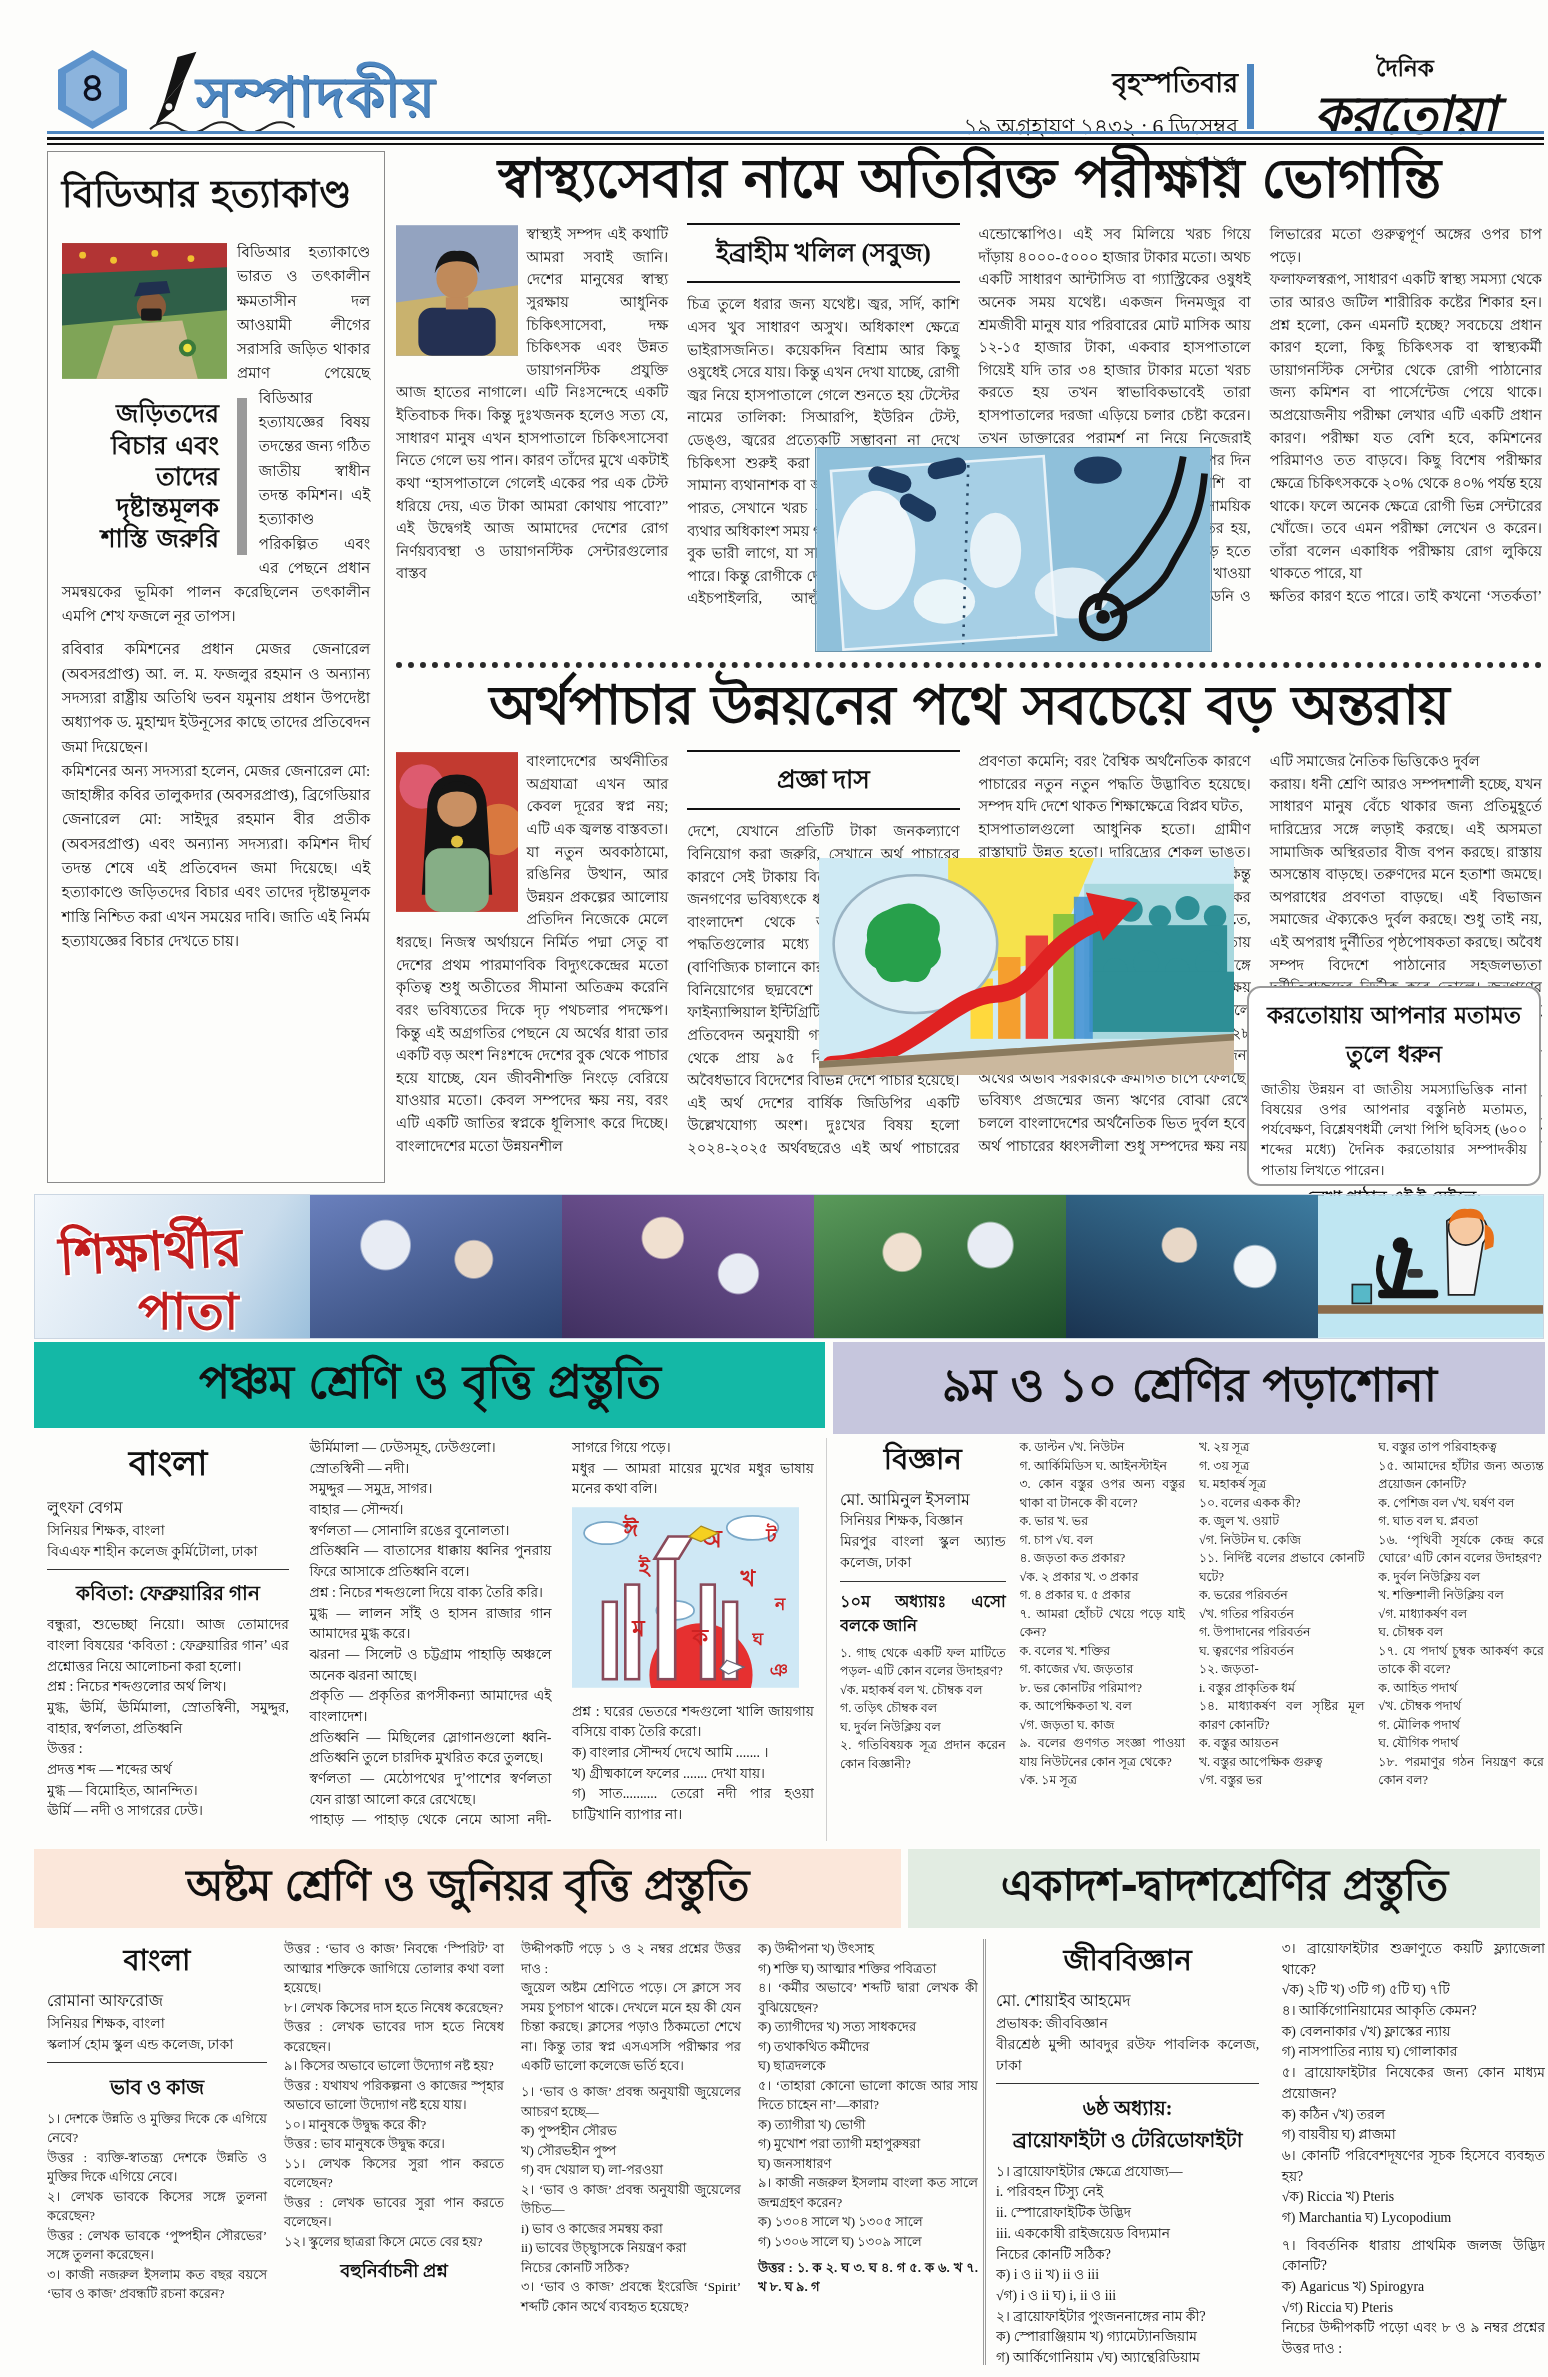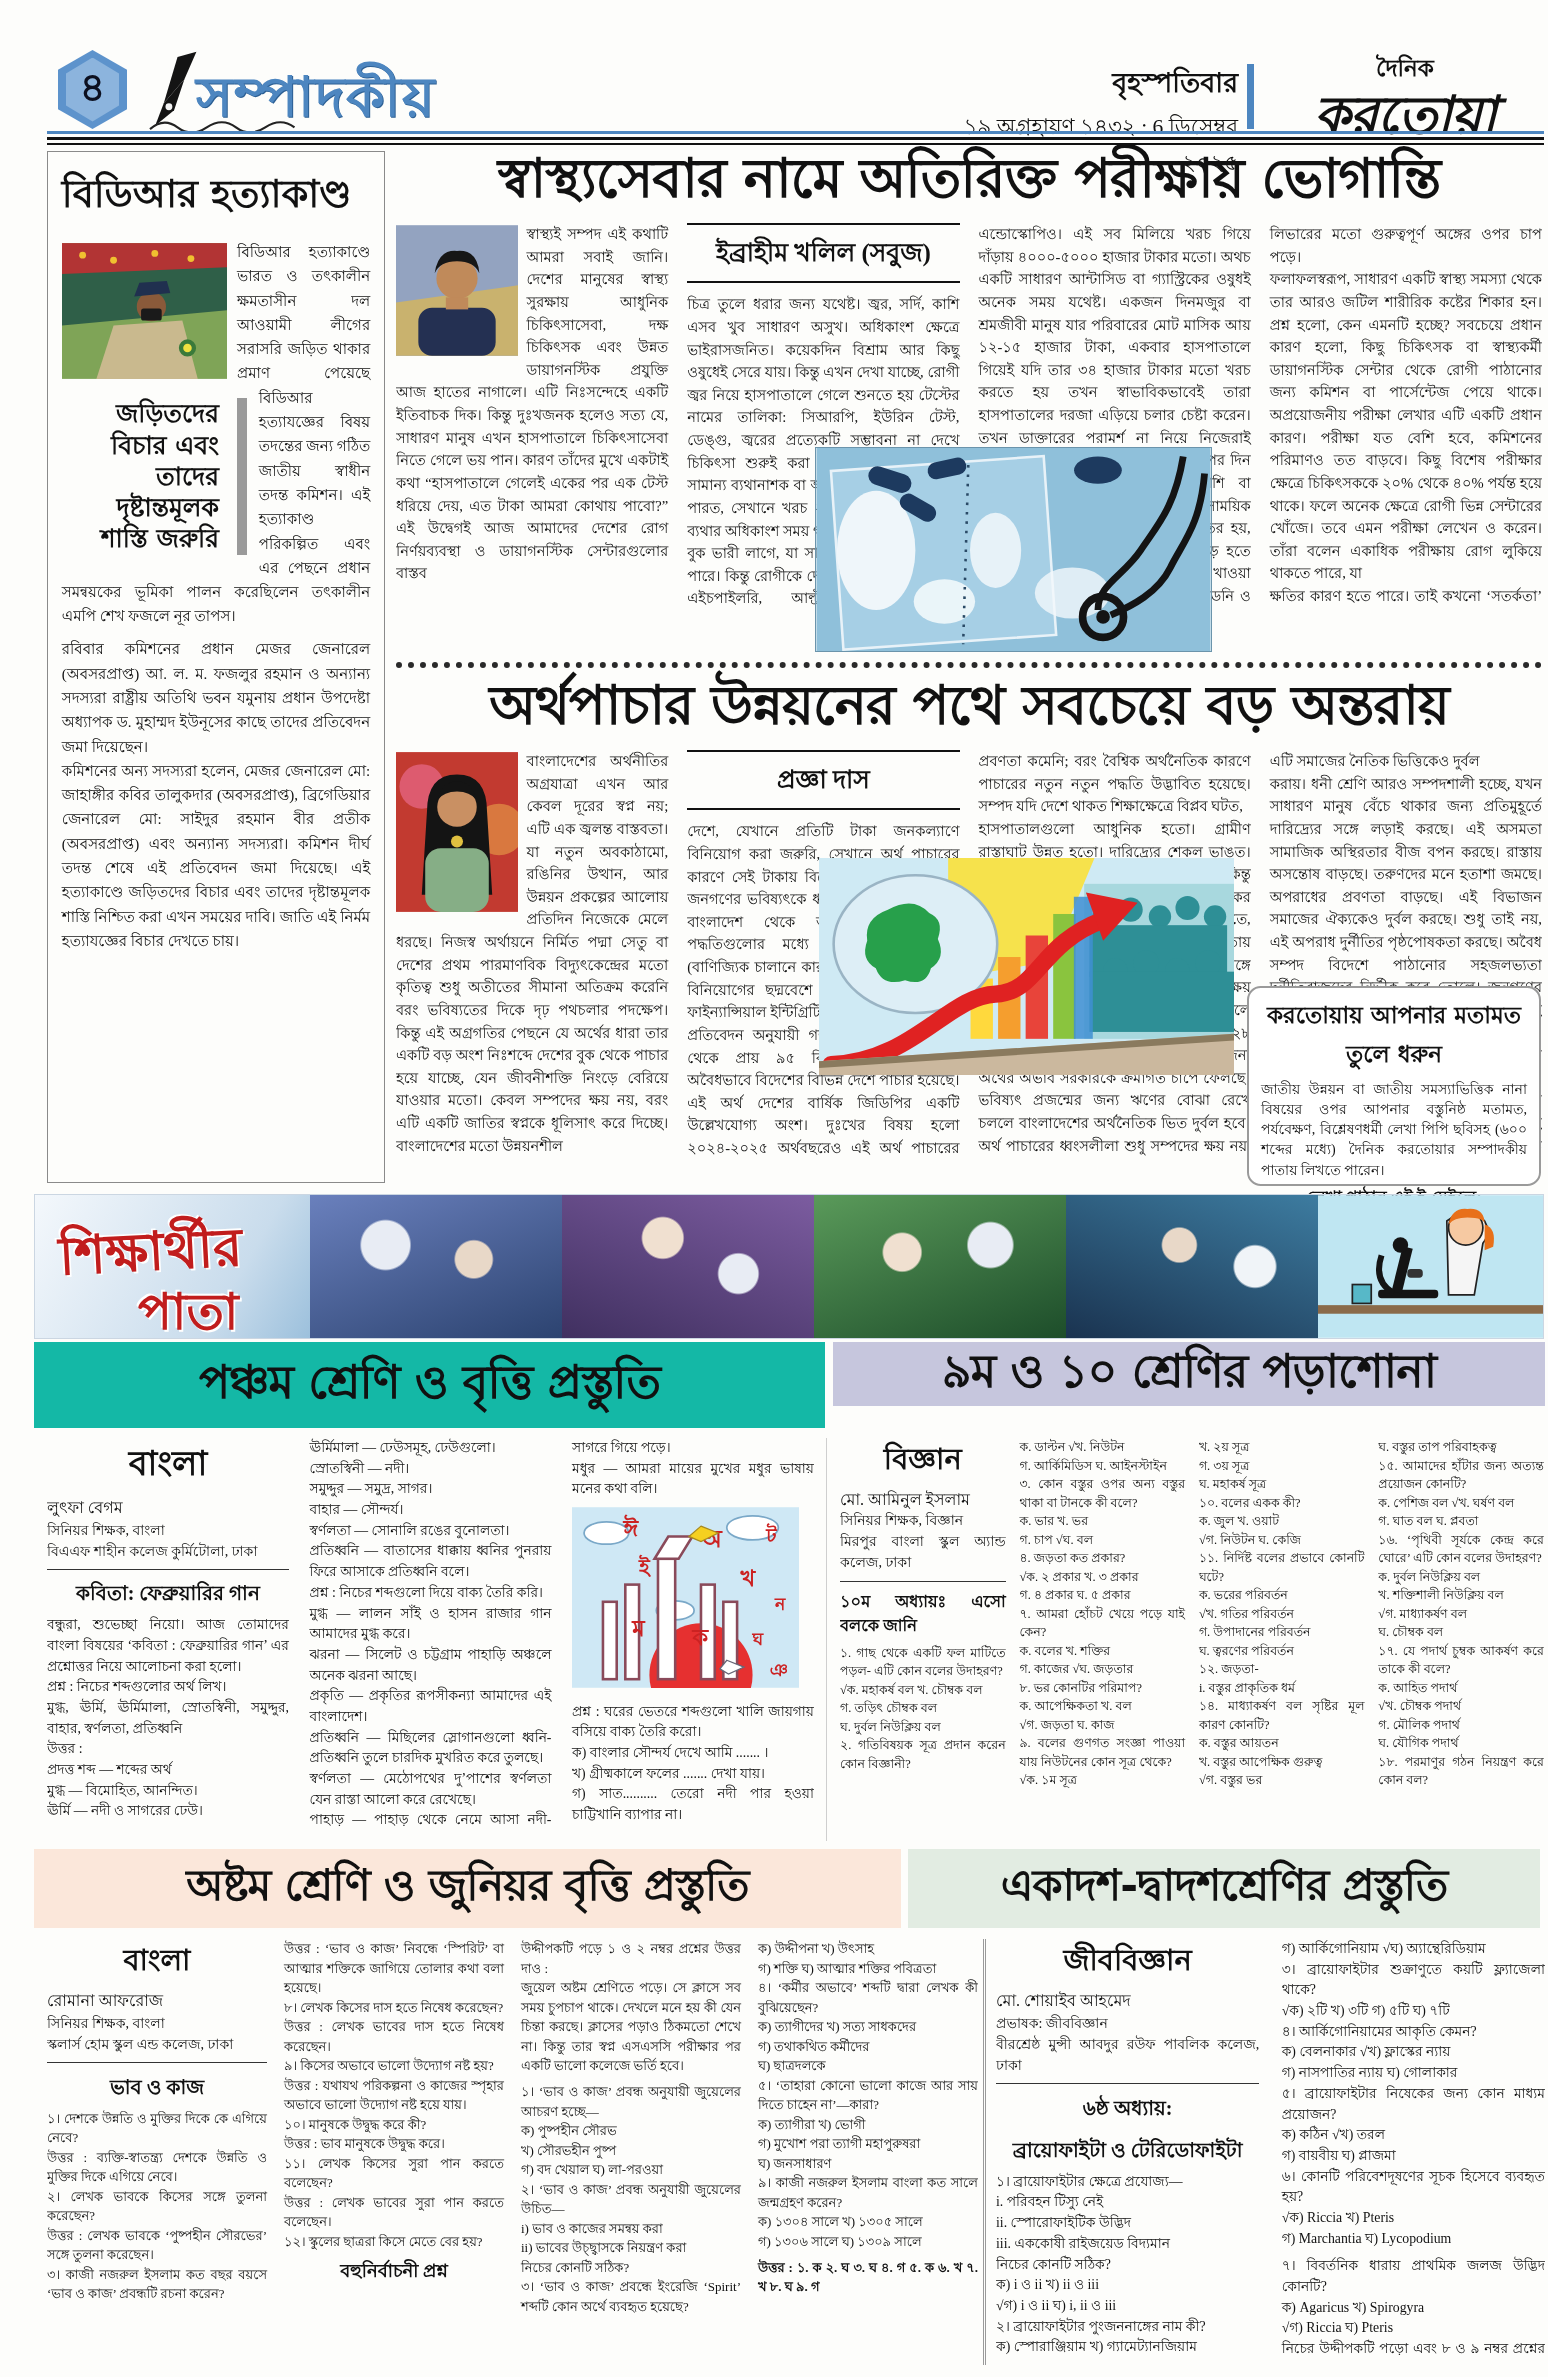--- a/index.html
+++ b/index.html
@@ -83,21 +83,21 @@
          radial-gradient(circle at 70% 35%, #e8ecf4 11%, transparent 12%),
          linear-gradient(160deg,#5a9a5a,#1d4d2a); }
   .t-d { background:radial-gradient(circle at 45% 35%, #e8d8c8 10%, transparent 11%),
          radial-gradient(circle at 75% 50%, #f0f4f8 10%, transparent 11%),
          linear-gradient(200deg,#3d7ca0,#1a3350); }
 
   
   .band { display:flex; align-items:center; justify-content:center; }
   .band span { font-size:46px; letter-spacing:-0.9px; }
   #c5-band  { left:34px;  top:1342px; width:791px; height:86px; background:#14b8a6; }
-  #c9-band  { left:833px; top:1342px; width:712px; height:64px; background:#c6c6dd; }
+  #c9-band  { left:833px; top:1342px; width:712px; height:92px; background:#c6c6dd; }
   #c8-band  { left:34px;  top:1849px; width:867px; height:79px; background:#fbe7da; }
   #c8-band span, #c11-band span { font-size:43px; }
   #c11-band { left:908px; top:1849px; width:632px; height:79px; background:#e2ece2; }
   .edu { overflow:hidden; text-align:justify; }
   #c5-content  { left:47px;  top:1438px; width:767px; height:403px; column-count:3; column-gap:20.6px;
                  font-size:13.8px; line-height:1.5; }
   #c9-content  { left:840px; top:1438px; width:704px; height:403px; column-count:4; column-gap:13.8px;
                  font-size:12.5px; line-height:1.48; }
   #c8-content  { left:47px;  top:1939px; width:931px; height:432px; column-count:4; column-gap:17px;
                  font-size:13px; line-height:1.5; }
@@ -498,21 +498,21 @@
 
 <div class="abs band" id="c11-band">
   <span class="hd-font">একাদশ-দ্বাদশশ্রেণির প্রস্তুতি</span>
 </div>
 <div class="abs" id="vdiv2"></div>
 <div class="abs edu" id="c11-content">
   <div class="subj small hd-font">জীববিজ্ঞান</div>
   <div class="teacher">মো. শোয়াইব আহমেদ</div>
   <div class="trole">প্রভাষক: জীববিজ্ঞান</div>
   <div class="tschool">বীরশ্রেষ্ঠ মুন্সী আবদুর রউফ পাবলিক কলেজ, ঢাকা</div>
-  <div class="topic" style="margin-bottom:12px;">৬ষ্ঠ অধ্যায়:</div>
+  <div class="topic" style="margin-bottom:2px;">৬ষ্ঠ অধ্যায়:</div>
   <div class="topic" style="margin-top:0;">ব্রায়োফাইটা ও টেরিডোফাইটা</div>
   <p class="pre mcq">১।  ব্রায়োফাইটার ক্ষেত্রে প্রযোজ্য—
 i. পরিবহন টিস্যু নেই
 ii. স্পোরোফাইটিক উদ্ভিদ
 iii. এককোষী রাইজয়েড বিদ্যমান
 নিচের কোনটি সঠিক?
 ক) i ও ii   খ) ii ও iii
 √গ) i ও ii   ঘ) i, ii ও iii
 ২।  ব্রায়োফাইটার পুংজননাঙ্গের নাম কী?
 ক) স্পোরাঞ্জিয়াম  খ) গ্যামেট্যানজিয়াম

